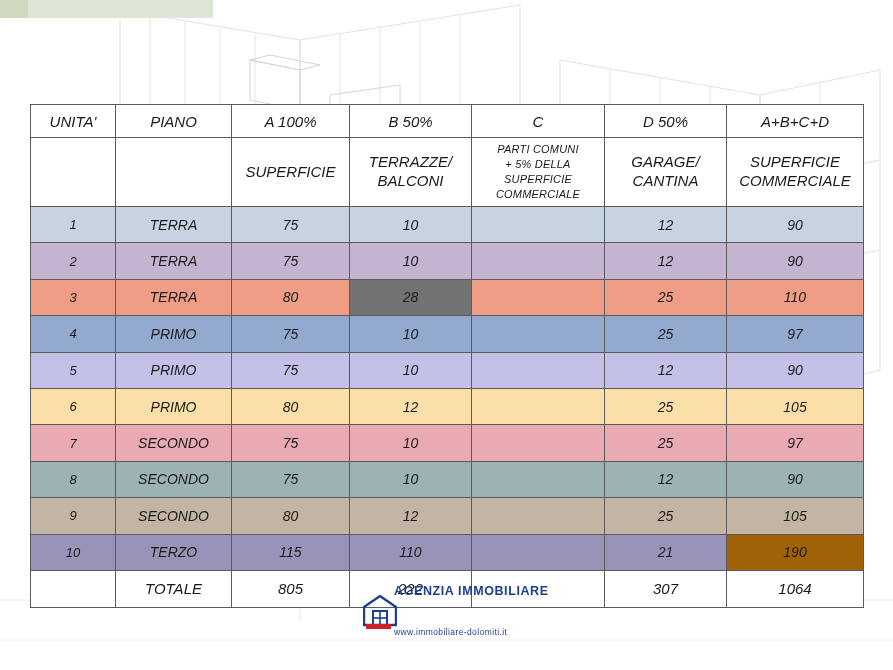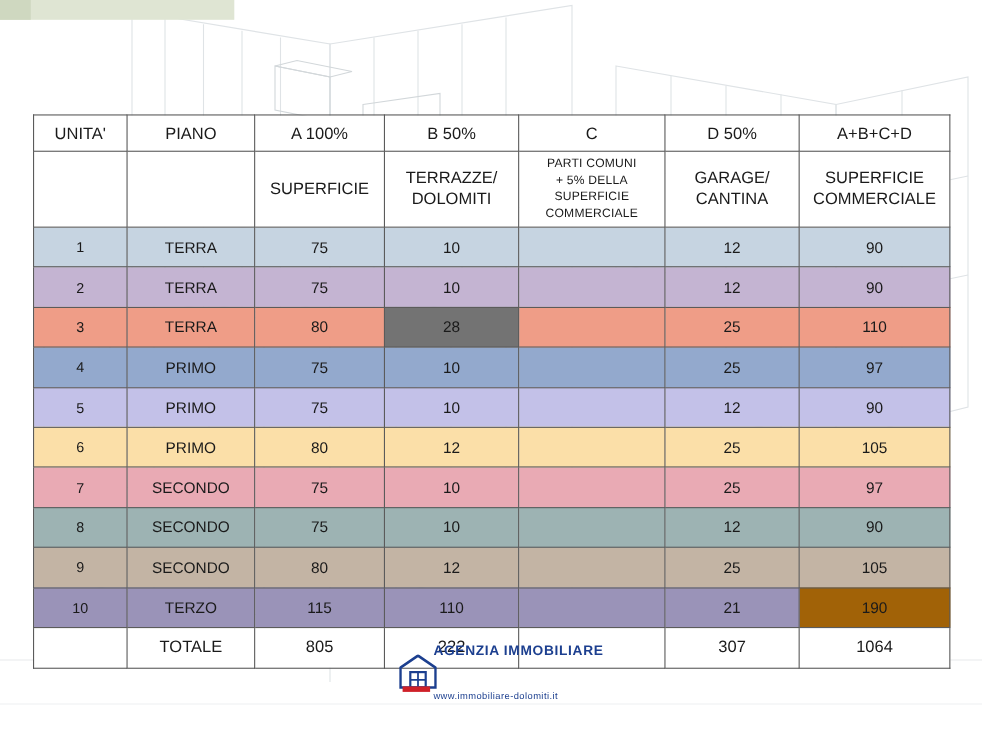--- a/index.html
+++ b/index.html
@@ -36,20 +36,21 @@
     width: 28px; height: 18px;
     background: #cfd8c0;
   }
 
   
   .table-wrap {
     position: absolute;
     left: 30px;
     top: 104px;
     width: 833px;
+    font-style: italic;
   }
   table.sheet {
     border-collapse: collapse;
     width: 833px;
     table-layout: fixed;
   }
   table.sheet th, table.sheet td {
     border: 1px solid #5b5b5b;
     text-align: center;
     vertical-align: middle;
@@ -224,21 +225,21 @@
         <th>C</th>
         <th>D 50%</th>
         <th>A+B+C+D</th>
       </tr>
       <tr class="hdr-sub">
         <th></th>
         <th></th>
         <th>SUPERFICIE</th>
         <th>
           <span class="l1">TERRAZZE/</span>
-          <span class="l1">DOLOMITI</span>
+          <span class="l1">BALCONI</span>
         </th>
         <th class="small">
           <span class="l1">PARTI COMUNI</span>
           <span class="l1">+ 5% DELLA</span>
           <span class="l1">SUPERFICIE</span>
           <span class="l1">COMMERCIALE</span>
         </th>
         <th>
           <span class="l1">GARAGE/</span>
           <span class="l1">CANTINA</span>

